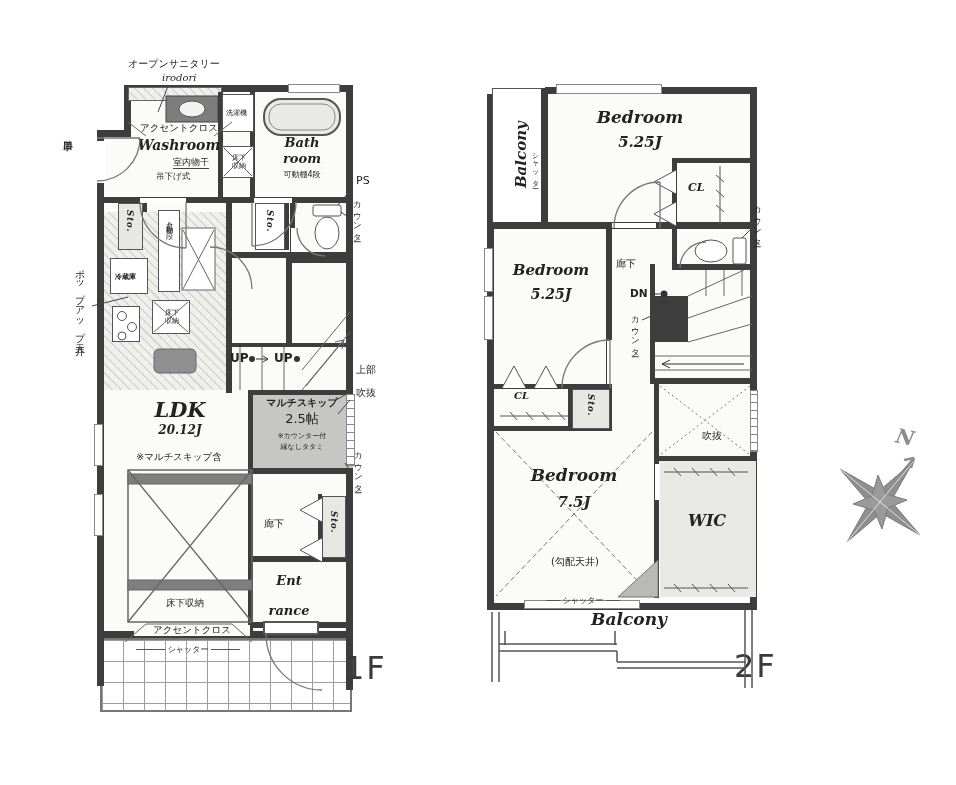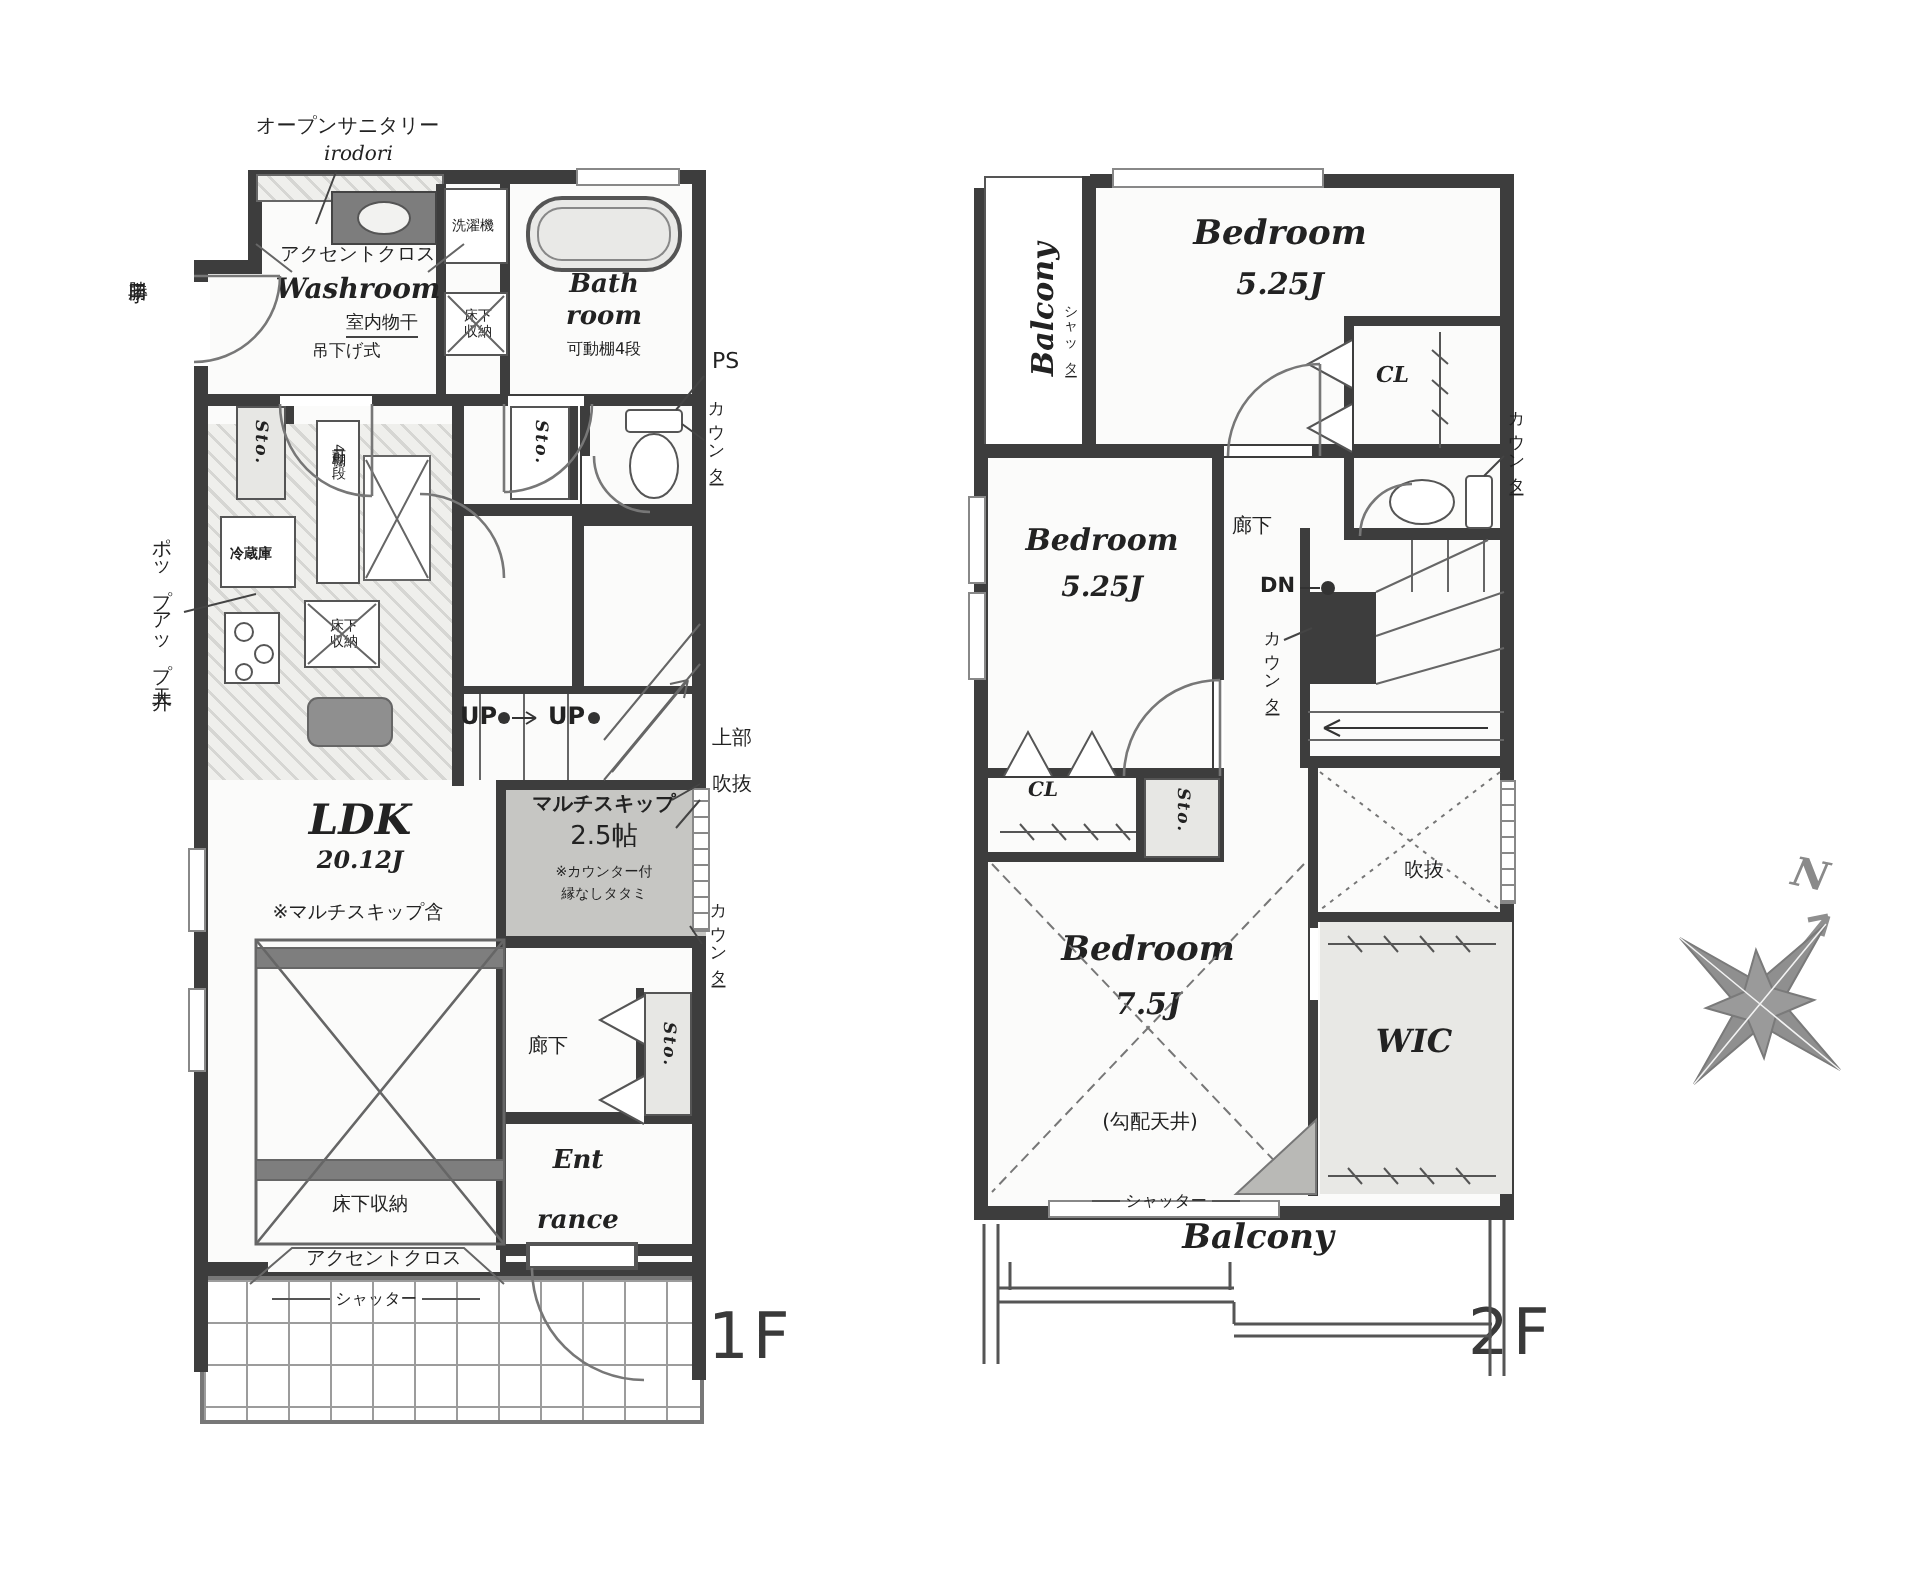--- a/index.html
+++ b/index.html
@@ -129,21 +129,21 @@
     <span class="lbl jp v" style="left:353px;top:446px;font-size:8.5px;">カウンター</span>
     <span class="lbl en c" style="left:120px;top:398px;width:120px;font-size:21px;">LDK</span>
     <span class="lbl en c" style="left:120px;top:424px;width:120px;font-size:12px;">20.12J</span>
     <span class="lbl jp c" style="left:114px;top:452px;width:130px;font-size:9.5px;">※マルチスキップ含</span>
     <span class="lbl jp chip" style="left:164px;top:598px;font-size:9.5px;">床下収納</span>
     <span class="lbl jp" style="left:264px;top:518px;font-size:10px;">廊下</span>
     <span class="lbl en c" style="left:258px;top:574px;width:62px;font-size:13px;">Ent</span>
     <span class="lbl en c" style="left:256px;top:604px;width:66px;font-size:13px;">rance</span>
     <span class="lbl jp c chip" style="left:134px;top:625px;width:112px;font-size:9.5px;">アクセントクロス</span>
     <span class="lbl jp dash" style="left:136px;top:645px;width:104px;font-size:8px;">シャッター</span>
-    <span class="lbl floorlabel" style="left:354px;top:650px;">1F</span>
+    <span class="lbl floorlabel" style="left:344px;top:650px;">1F</span>
   </div>
 
   <div>
     <div class="outline" style="left:487px;top:87px;width:270px;height:523px;"></div>
     <div class="white" style="left:481px;top:80px;width:64px;height:14px;"></div>
     <div class="box" style="left:492px;top:88px;width:54px;height:140px;border-width:1px;"></div>
     <div class="wall" style="left:541px;top:88px;width:7px;height:141px;"></div>
     <div class="wall" style="left:490px;top:222px;width:58px;height:7px;"></div>
     <div class="wall" style="left:546px;top:222px;width:211px;height:7px;"></div>
     <div class="white" style="left:612px;top:223px;width:44px;height:5px;"></div>

